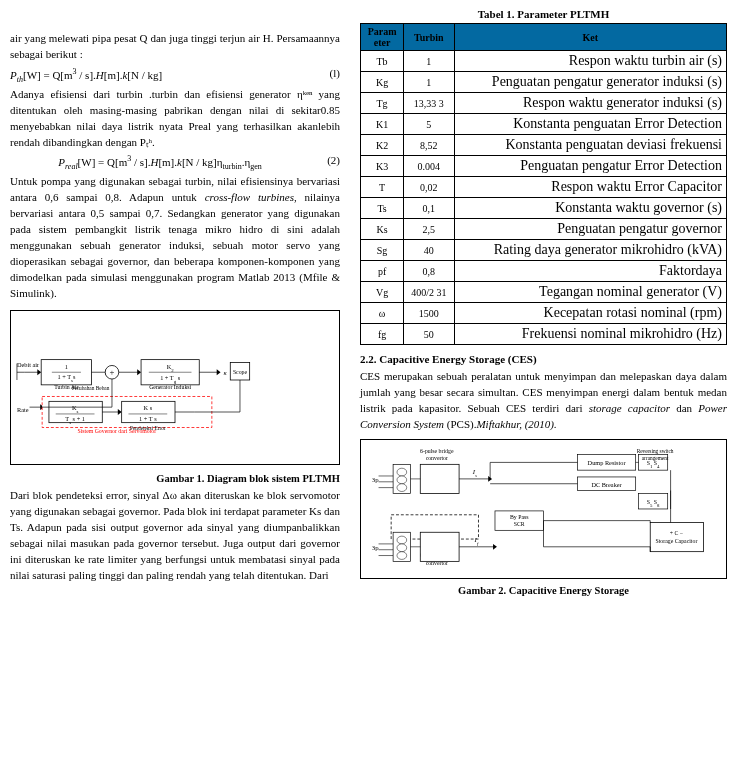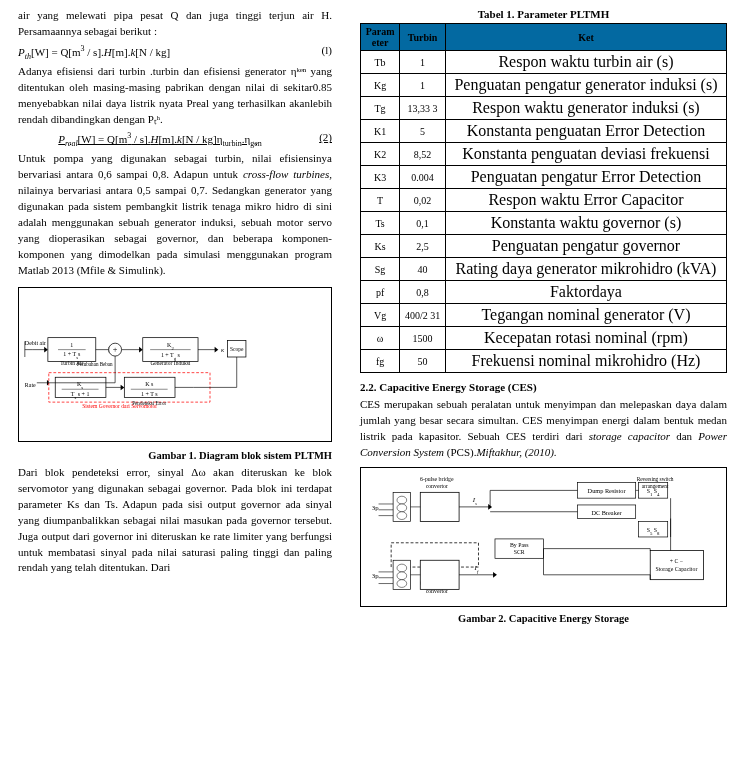--- a/index.html
+++ b/index.html
@@ -8,22 +8,23 @@
       font-size: 11px;
       background: #fff;
       color: #000;
       width: 737px;
       min-height: 763px;
       display: flex;
       flex-direction: row;
     }
     .left-col {
       width: 350px;
-      padding: 8px 18px;
+      padding: 8px 10px;
       flex-shrink: 0;
+      margin-top: 23px;
     }
     .right-col {
       width: 387px;
       padding: 8px 10px;
       flex-shrink: 0;
       border-left: none;
     }
 
     
     p {
@@ -50,22 +51,22 @@
     table.param-table th, table.param-table td {
       border: 1px solid #000;
       padding: 2px 4px;
       text-align: center;
     }
     table.param-table th {
       font-weight: bold;
       background: #0369a1;
     }
     table.param-table td.ket-col {
-      text-align: center;
-      font-size: 16px;
+      text-align: right;
+      font-size: 14px;
     }
 
     
     .diagram-container {
       border: 1px solid #000;
       margin: 8px 0;
       padding: 4px;
       position: relative;
       height: 155px;
       background: #fff;
@@ -115,21 +116,21 @@
 
   <div style="display:flex; justify-content:space-between; margin: 3px 0; font-size:11px;">
     <span style="flex:1; text-align:left;">
       <i>P<sub>th</sub></i>[W] = Q[m<sup>3</sup> / s].<i>H</i>[m].<i>k</i>[N / kg]
     </span>
     <span style="width:30px; text-align:right;">(l)</span>
   </div>
 
   <p>Adanya efisiensi dari turbin .turbin dan efisiensi generator ηᵏᵉⁿ yang ditentukan oleh masing-masing pabrikan dengan nilai di sekitar0.85 menyebabkan nilai daya listrik nyata Preal yang terhasilkan akanlebih rendah dibandingkan dengan Pₜʰ.</p>
 
-  <div style="display:flex; justify-content:flex-end; margin: 3px 0; font-size:11px;text-decoration:underline;">
+  <div style="display:flex; justify-content:flex-end; margin: 3px 0; font-size:11px;">
     <span style="flex:1; text-align:center;">
       <i>P<sub>real</sub></i>[W] = Q[m<sup>3</sup> / s].<i>H</i>[m].<i>k</i>[N / kg]η<sub>turbin</sub>.η<sub>gen</sub>
     </span>
     <span style="width:30px; text-align:right;">(2)</span>
   </div>
 
   <p>
     Untuk pompa yang digunakan sebagai turbin, nilai efisiensinya bervariasi antara 0,6 sampai 0,8. Adapun untuk <i>cross-flow turbines</i>, nilainya bervariasi antara 0,5 sampai 0,7. Sedangkan generator yang digunakan pada sistem pembangkit listrik tenaga mikro hidro di sini adalah menggunakan sebuah generator induksi, sebuah motor servo yang dioperasikan sebagai governor, dan beberapa komponen-komponen yang dimodelkan pada simulasi menggunakan program Matlab 2013 (Mfile &amp; Simulink).
   </p>
 

